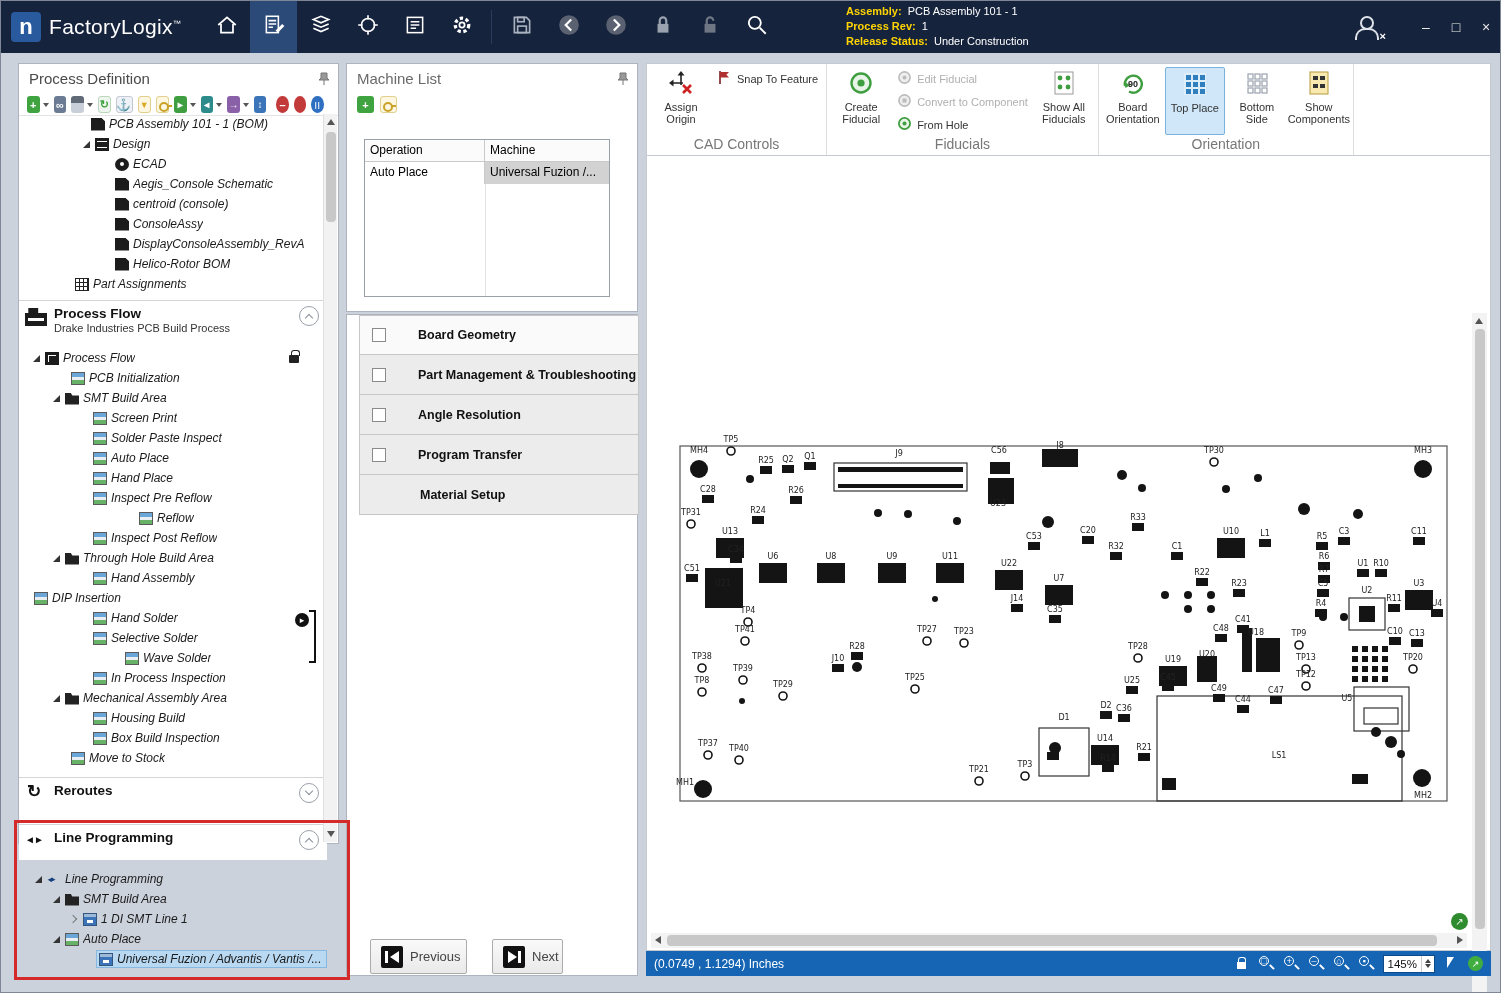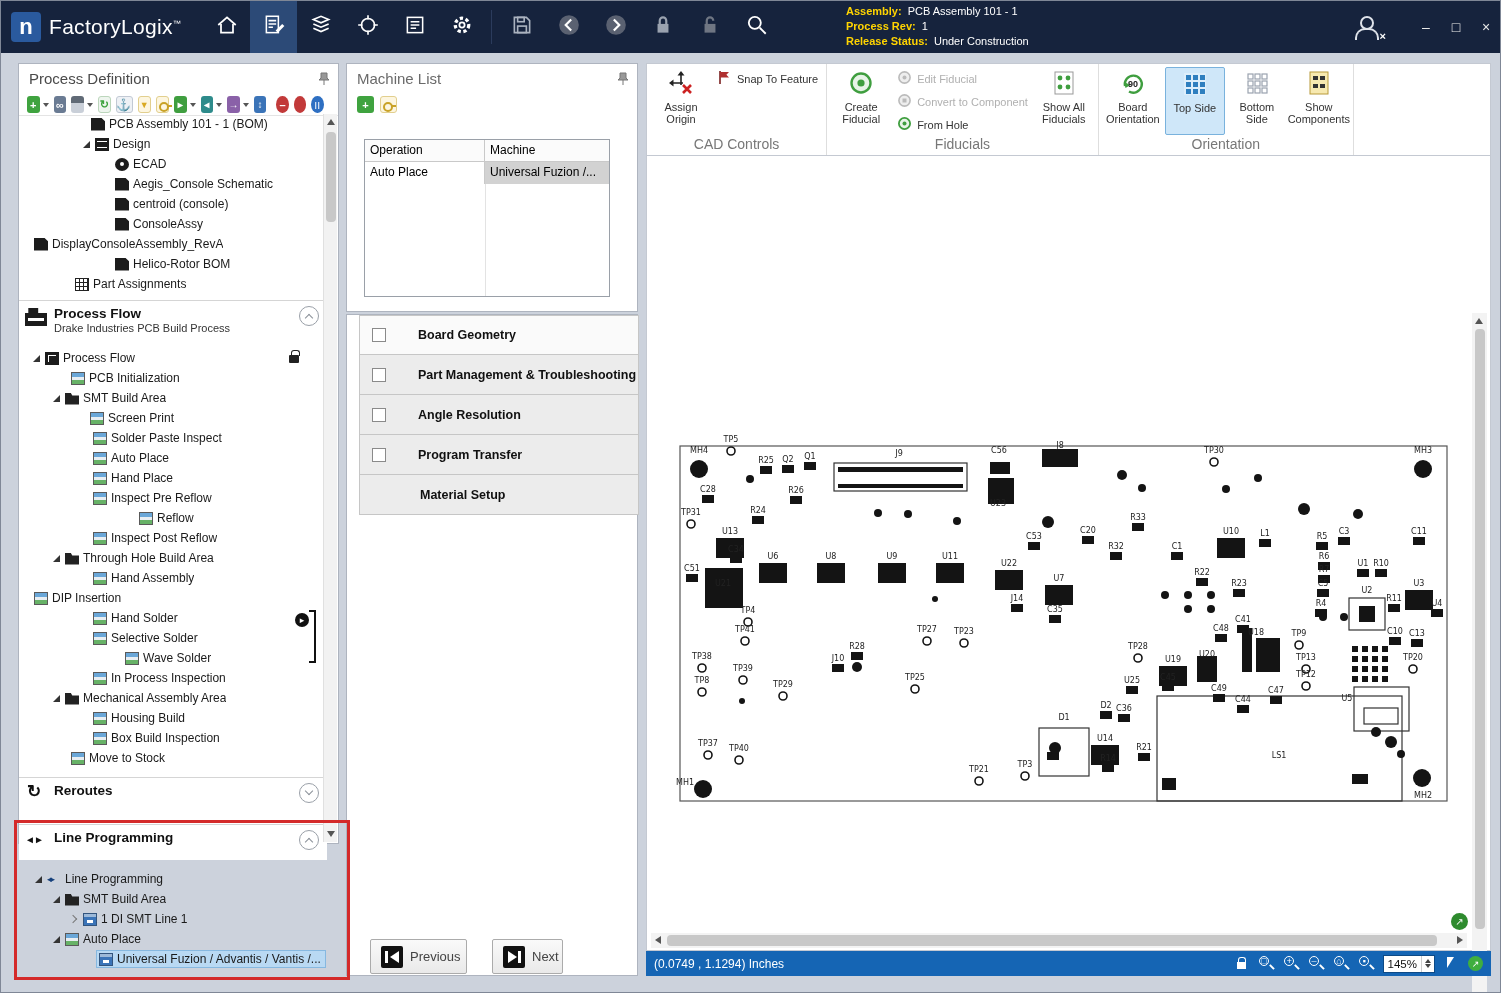--- a/index.html
+++ b/index.html
@@ -49,21 +49,21 @@
   .tb-export { background:#3f9e3f; } .tb-export::before { content:"▸"; font-size:10px; }
   .tb-import { background:#2e8b8b; } .tb-import::before { content:"◂"; font-size:10px; }
   .tb-transfer { background:#8a61a8; } .tb-transfer::before { content:"→"; font-size:10px; }
   .tb-sync { background:#3b74b8; } .tb-sync::before { content:"↕"; font-size:10px; }
   .tb-remove { background:#c23a3a; border-radius:50%; } .tb-remove::before { content:"–"; }
   .tb-record { background:#c23a3a; border-radius:50%; }
   .tb-pause { background:#2e6fc2; border-radius:50%; } .tb-pause::before { content:"||"; font-size:7px; letter-spacing:1px; }
 
   
   .tree { position:absolute; left:0; width:308px; }
-  .trow { height:20px; display:flex; align-items:center; font-size:12px; color:#1a1a1a; position:relative; }
+  .trow { height:20px; display:flex; align-items:center; font-size:12px; color:#1a1a1a; position:relative;font-style:italic; }
   .arr { width:13px; height:13px; flex:none; display:flex; align-items:center; justify-content:center; }
   .arr.exp::before { content:""; width:0; height:0; border-left:7px solid transparent; border-bottom:7px solid #333; }
   .arr.col::before { content:""; width:5px; height:5px; border-right:1.4px solid #777; border-top:1.4px solid #777; transform:rotate(45deg); margin-right:3px; }
   .cnt { display:flex; align-items:center; min-width:0; padding:1px 4px 1px 0; }
   .cnt.selbg { background:#b9d9f3; outline:1px solid #86b8e0; }
   .tic { width:14px; height:13px; flex:none; margin:0 4px 0 2px; position:relative; }
   .tlbl { white-space:nowrap; overflow:hidden; text-overflow:ellipsis; }
   .tic-bom, .tic-doc { background:#1c1c1c; clip-path:polygon(0 0,72% 0,100% 28%,100% 100%,0 100%); }
   .tic-design { background:#1c1c1c; }
   .tic-design::after { content:""; position:absolute; inset:3px 2px; border-top:1.5px solid #fff; border-bottom:1.5px solid #fff; }
@@ -342,21 +342,21 @@
             <span class="tlbl">centroid (console)</span>
           </span>
         </div>
         <div class="trow" style="padding-left: 81px;">
           <span class="arr none"></span>
           <span class="cnt">
             <span class="tic tic-doc"></span>
             <span class="tlbl">ConsoleAssy</span>
           </span>
         </div>
-        <div class="trow" style="">
+        <div class="trow" style="padding-left: 81px;">
           <span class="arr none"></span>
           <span class="cnt">
             <span class="tic tic-doc"></span>
             <span class="tlbl">DisplayConsoleAssembly_RevA</span>
           </span>
         </div>
         <div class="trow" style="padding-left: 81px;">
           <span class="arr none"></span>
           <span class="cnt">
             <span class="tic tic-doc"></span>
@@ -399,21 +399,21 @@
             <span class="tlbl">PCB Initialization</span>
           </span>
         </div>
         <div class="trow" style="padding-left: 31px;">
           <span class="arr exp"></span>
           <span class="cnt">
             <span class="tic tic-area"></span>
             <span class="tlbl">SMT Build Area</span>
           </span>
         </div>
-        <div class="trow" style="padding-left: 40px; gap: 16px;">
+        <div class="trow" style="padding-left: 59px;">
           <span class="arr none"></span>
           <span class="cnt">
             <span class="tic tic-op"></span>
             <span class="tlbl">Screen Print</span>
           </span>
         </div>
         <div class="trow" style="padding-left: 59px;">
           <span class="arr none"></span>
           <span class="cnt">
             <span class="tic tic-op"></span>
@@ -744,21 +744,21 @@
                   <rect x="11" y="4" width="5" height="5"></rect>
                   <rect x="18" y="4" width="5" height="5"></rect>
                   <rect x="4" y="11" width="5" height="5"></rect>
                   <rect x="11" y="11" width="5" height="5"></rect>
                   <rect x="18" y="11" width="5" height="5"></rect>
                   <rect x="4" y="18" width="5" height="5"></rect>
                   <rect x="11" y="18" width="5" height="5"></rect>
                   <rect x="18" y="18" width="5" height="5"></rect>
                 </g>
               </svg></span>
-          <span>Top Side</span>
+          <span>Top Place</span>
         </div>
         <div class="rbtn-lg">
           <span><svg viewBox="0 0 26 26" width="26" height="26">
                 <g fill="none" stroke="#9aa2af" stroke-width="1.2">
                   <rect x="4" y="4" width="5" height="5"></rect>
                   <rect x="11" y="4" width="5" height="5"></rect>
                   <rect x="18" y="4" width="5" height="5"></rect>
                   <rect x="4" y="11" width="5" height="5"></rect>
                   <rect x="11" y="11" width="5" height="5"></rect>
                   <rect x="18" y="11" width="5" height="5"></rect>

